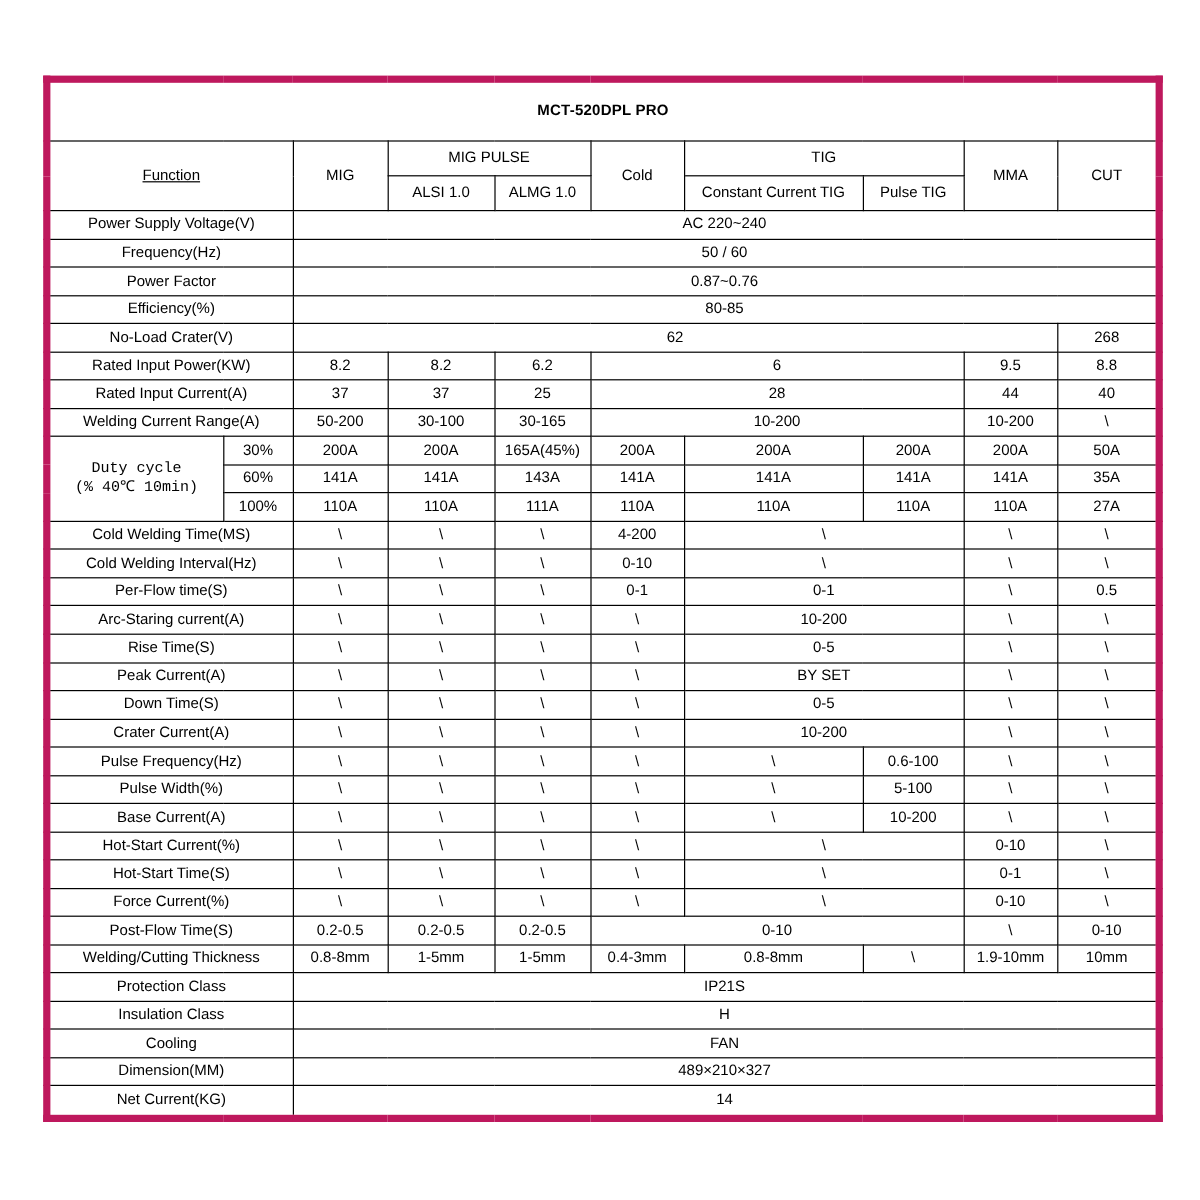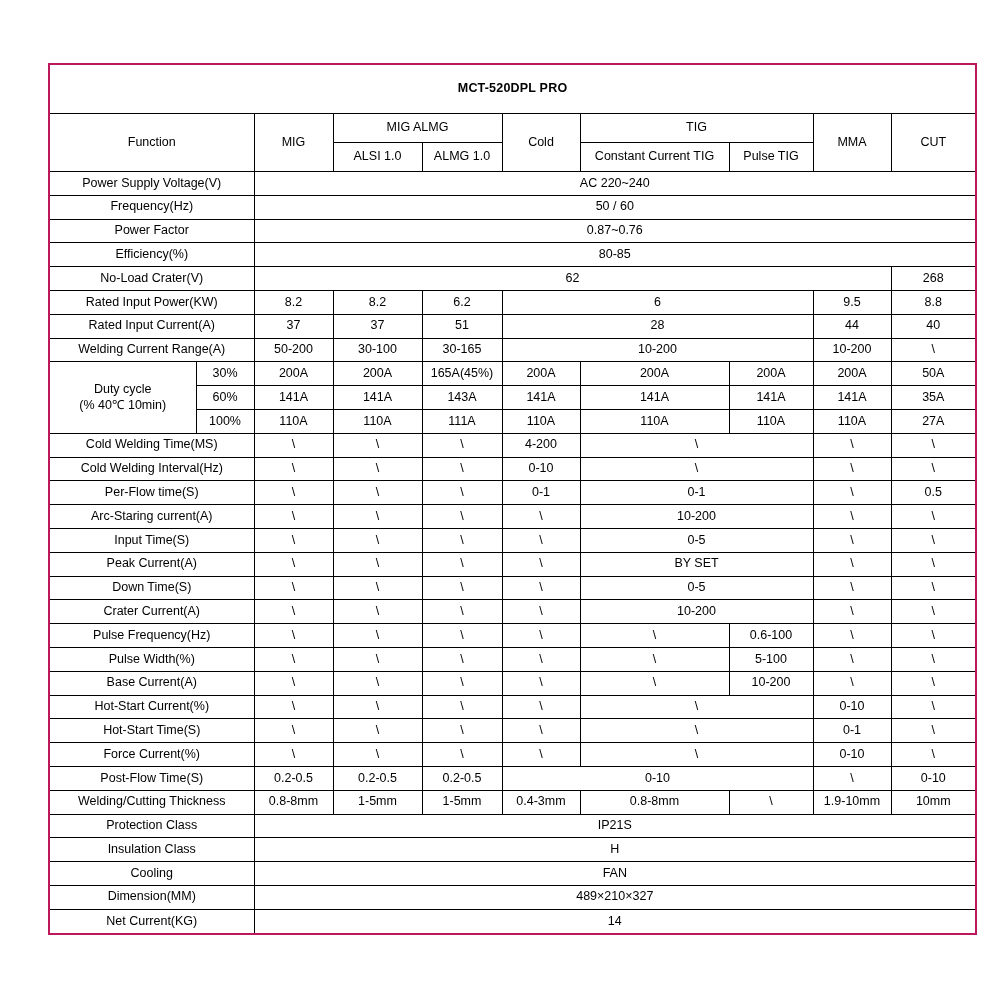--- a/index.html
+++ b/index.html
@@ -20,22 +20,21 @@
     top: 63px;
     width: 928px;
     height: 872px;
     box-sizing: border-box;
   }
   table.spec {
     width: 100%;
     height: 100%;
     border-collapse: collapse;
     table-layout: fixed;
-    border: 2px solid #be185d;
-    margin-left: 12px;
+    border: 6px solid #be185d;
   }
   table.spec td {
     border: 1px solid #000;
     text-align: center;
     vertical-align: middle;
     font-size: 12.5px;
     line-height: 1.25;
     padding: 1px 2px;
     white-space: nowrap;
     overflow: hidden;
@@ -45,25 +44,27 @@
     font-weight: bold;
     letter-spacing: 0.2px;
     height: 46px;
   }
   td.hdr {
     font-size: 12.5px;
     height: 26px;
   }
   td.fn-label {
     font-size: 12.5px;
+    text-decoration: underline;
   }
   td.duty-label {
     font-size: 12.5px;
     line-height: 1.45;
     white-space: normal;
+    font-family: Liberation Mono, monospace;
   }
 </style>
 </head>
 <body>
 
 <div id="sheet">
 <table class="spec">
   <colgroup>
     <col style="width:147px">
         <col style="width:58px">
@@ -78,21 +79,21 @@
   </colgroup>
 
   <tbody>
         <tr>
     <td class="title-cell" colspan="10">MCT-520DPL  PRO</td>
   </tr>
 
   <tr>
     <td class="hdr fn-label" colspan="2" rowspan="2">Function</td>
     <td class="hdr" rowspan="2">MIG</td>
-    <td class="hdr" colspan="2">MIG ALMG</td>
+    <td class="hdr" colspan="2">MIG PULSE</td>
     <td class="hdr" rowspan="2">Cold</td>
     <td class="hdr" colspan="2">TIG</td>
     <td class="hdr" rowspan="2">MMA</td>
     <td class="hdr" rowspan="2">CUT</td>
   </tr>
   <tr>
     <td class="hdr">ALSI 1.0</td>
     <td class="hdr">ALMG 1.0</td>
     <td class="hdr">Constant Current TIG</td>
     <td class="hdr">Pulse TIG</td>
@@ -131,21 +132,21 @@
     <td>6.2</td>
     <td colspan="3">6</td>
     <td>9.5</td>
     <td>8.8</td>
   </tr>
 
   <tr class="row-h">
     <td colspan="2">Rated Input Current(A)</td>
     <td>37</td>
     <td>37</td>
-    <td>51</td>
+    <td>25</td>
     <td colspan="3">28</td>
     <td>44</td>
     <td>40</td>
   </tr>
 
   <tr class="row-h">
     <td colspan="2">Welding Current Range(A)</td>
     <td>50-200</td>
     <td>30-100</td>
     <td>30-165</td>
@@ -230,21 +231,21 @@
     <td>\</td>
     <td>\</td>
     <td>\</td>
     <td>\</td>
     <td colspan="2">10-200</td>
     <td>\</td>
     <td>\</td>
   </tr>
 
   <tr class="row-h">
-    <td colspan="2">Input Time(S)</td>
+    <td colspan="2">Rise Time(S)</td>
     <td>\</td>
     <td>\</td>
     <td>\</td>
     <td>\</td>
     <td colspan="2">0-5</td>
     <td>\</td>
     <td>\</td>
   </tr>
 
   <tr class="row-h">

